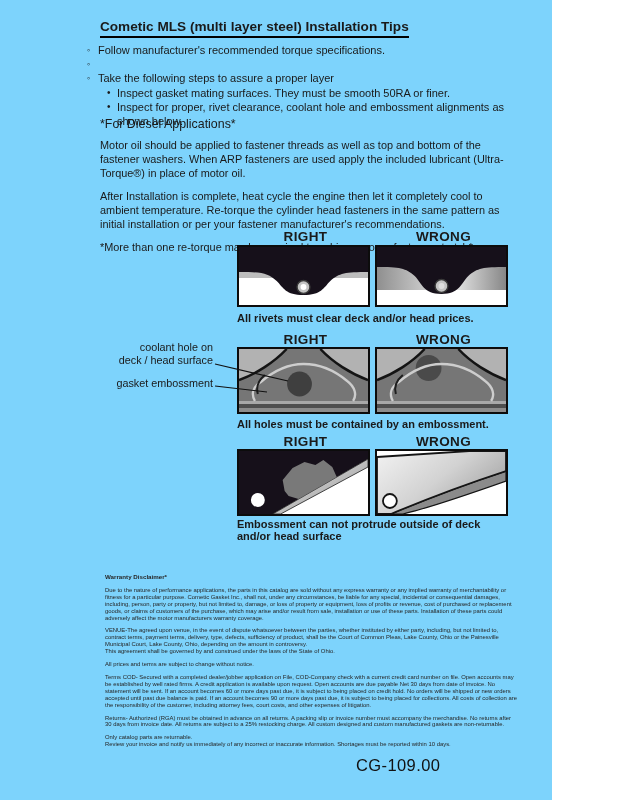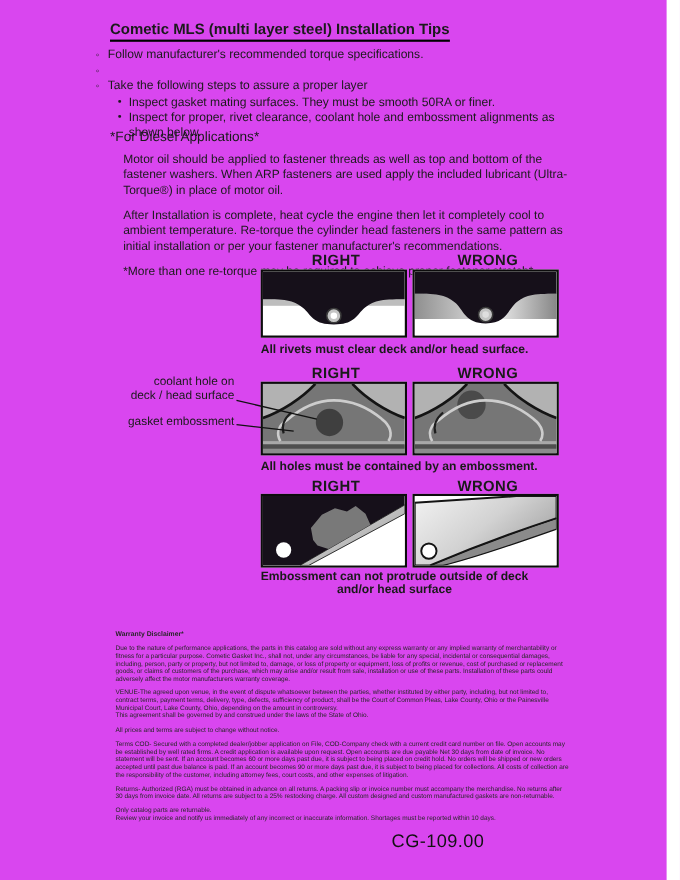--- a/index.html
+++ b/index.html
@@ -1,17 +1,17 @@
 <!DOCTYPE html>
 <html><head>
 <meta charset="utf-8">
 <style>
   html,body{margin:0;padding:0;background:#ffffff;}
   .page{
-    position:relative;width:606px;height:800px;background:#d946ef;
+    position:relative;width:552px;height:800px;background:#7dd3fc;
     font-family:"Liberation Sans","DejaVu Sans",sans-serif;color:#1a1a1a;
     overflow:hidden;
   }
   .abs{position:absolute;}
 
   
   .title{
     left:100px;top:19px;font-size:13.6px;font-weight:bold;
     border-bottom:2px solid #000;padding-bottom:2px;white-space:nowrap;
   }
@@ -19,21 +19,21 @@
   
   .tips{left:87px;top:43px;width:440px;font-size:11px;line-height:14.2px;}
   .tip-row{display:flex;}
   .tip-marker{width:11px;flex:0 0 11px;font-size:9px;line-height:14.2px;}
   .sub-list{padding-left:20px;}
   .sub-marker{width:10px;flex:0 0 10px;font-size:10px;line-height:14.2px;}
 
   
   .diesel{left:100px;top:117px;width:416px;}
   .diesel h2{margin:0 0 7px 0;font-size:12.4px;font-weight:normal;}
-  .diesel p{margin:0 0 9px 12px;font-size:10.9px;line-height:14px;}
+  .diesel p{margin:0 0 9px 0;font-size:10.9px;line-height:14px;}
 
   
   .dg-label{width:137px;text-align:center;font-size:13.5px;font-weight:600;letter-spacing:.4px;}
   .dg-box{width:133px;height:62px;border:2px solid #0c0c0c;background:#fff;box-sizing:border-box;}
   .dg-box.tall{height:67px;}
   .dg-box svg{display:block;width:129px;}
   .dg-caption{font-size:11px;font-weight:600;}
 
   .coolant-label{left:95px;width:118px;text-align:right;font-size:10.8px;line-height:12.5px;}
 
@@ -107,21 +107,21 @@
             <stop offset="1" stop-color="#878787"></stop>
         </linearGradient>
       </defs>
       <rect x="0" y="20" width="130" height="23" fill="url(#g1)"></rect>
       <rect x="0" y="43" width="130" height="15" fill="#ffffff"></rect>
       <path d="M0,0 H130 V20 C107,20 101,21 92,29 C85,36 83,47 65,47 C47,47 45,36 38,29 C29,21 23,20 0,20 Z" fill="#16101a"></path>
       <circle cx="65" cy="39" r="6.5" fill="#c4c4c4" stroke="#3a3a3a" stroke-width="1.4"></circle>
       <circle cx="65" cy="39" r="3" fill="#dedede"></circle>
     </svg>
   </div>
-  <div class="abs dg-caption" style="left:237px;top:312px;">All rivets must clear deck and/or head surface.</div>
+  <div class="abs dg-caption" style="left:237px;top:312px;">All rivets must clear deck and/or head prices.</div>
 
   <div class="abs dg-label" style="left:237px;top:332px;">RIGHT</div>
   <div class="abs dg-label" style="left:375px;top:332px;">WRONG</div>
 
   <div class="abs coolant-label" style="top:341px;">
     <div>coolant hole on</div>
     <div>deck / head surface</div>
   </div>
   <div class="abs coolant-label" style="top:377px;">
     <div>gasket embossment</div>
@@ -185,21 +185,21 @@
             <stop offset="0.55" stop-color="#d2d2d2"></stop>
             <stop offset="1" stop-color="#a5a5a5"></stop>
         </linearGradient>
       </defs>
       <rect x="0" y="0" width="130" height="63" fill="#ffffff"></rect>
       <path d="M130,20 L130,30 C90,44 52,57 26,63 L14,63 C45,50 93,32 130,20 Z" fill="#8b8b8b" stroke="#141414" stroke-width="1.2"></path>
       <path d="M0,6 C35,4 65,2 93,0 L130,0 L130,20 C93,32 45,50 14,63 L0,63 Z" fill="url(#g4)" stroke="#141414" stroke-width="1.8"></path>
       <circle cx="13" cy="50" r="7" fill="#ffffff" stroke="#141414" stroke-width="1.8"></circle>
     </svg>
   </div>
-  <div class="abs dg-caption" style="left:237px;top:518px;text-align:center;">
+  <div class="abs dg-caption" style="left:237px;top:518px;">
     <div>Embossment can not protrude outside of deck</div>
     <div>and/or head surface</div>
   </div>
 
   <svg class="abs overlay">
     <line x1="215" y1="364" x2="288" y2="381" stroke="#111" stroke-width="1.2"></line>
     <line x1="215" y1="386" x2="267" y2="392" stroke="#111" stroke-width="1.2"></line>
   </svg>
 
   <div class="abs smallprint">

